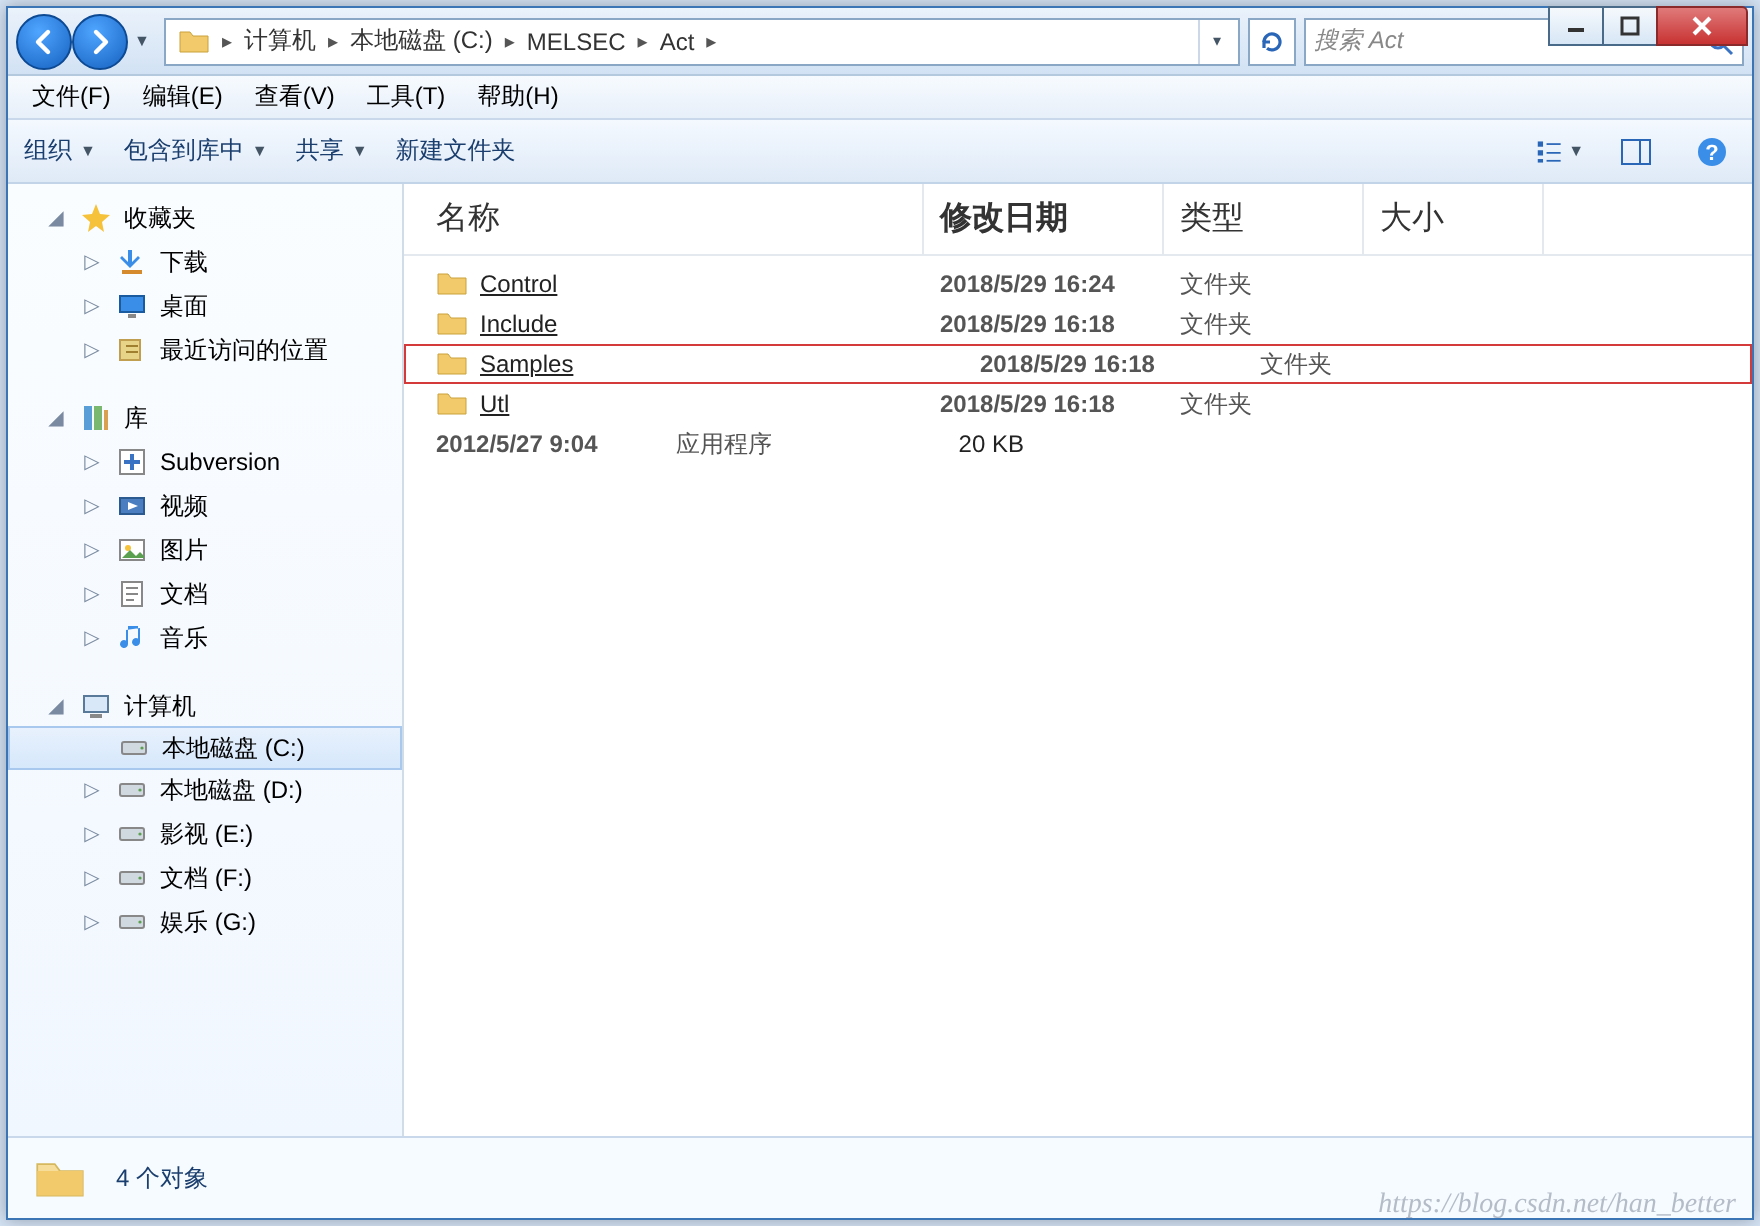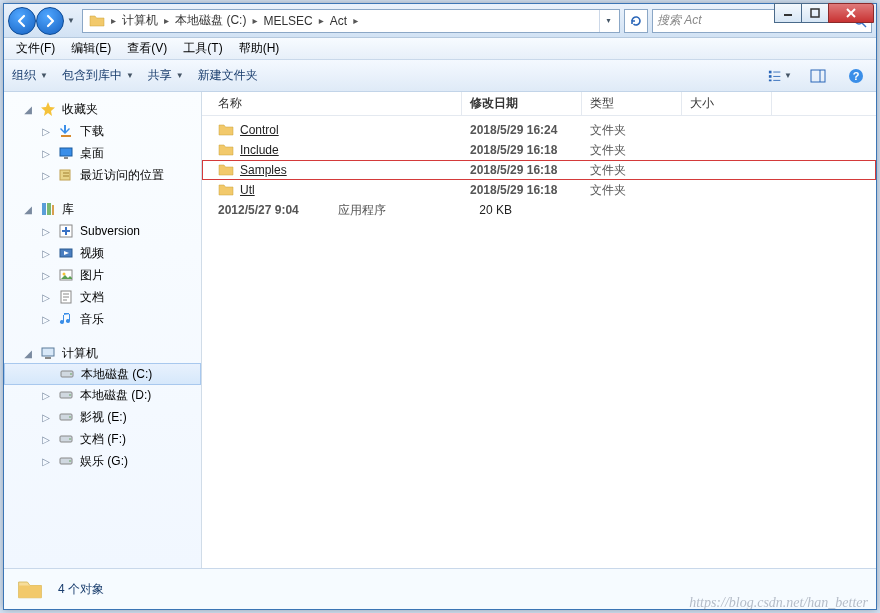--- a/index.html
+++ b/index.html
@@ -44,30 +44,30 @@
 .main { flex:1; display:flex; min-height:0; border-bottom: 1px solid #c9d8ea; }
 .sidebar { width: 198px; background: linear-gradient(180deg,#fafdff,#f1f7ff); border-right:1px solid #d0dce8; overflow:auto; padding: 6px 0 10px 0; font-size:12px; }
 .tree-item { display:flex; align-items:center; height:22px; padding-left: 18px; gap:6px; cursor:default; }
 .tree-item.sub { padding-left: 36px; }
 .tree-item.selected { background: linear-gradient(#e8f1fd,#d6e8fb); border:1px solid #a8c8ee; margin:-1px 0; }
 .tree-expander { width:12px; color:#7a8aa0; font-size:10px; text-align:center; }
 .tree-ico { width:16px; height:16px; }
 .tree-group { margin-bottom: 12px; }
 
 .filepane { flex:1; background:#fff; display:flex; flex-direction:column; min-width:0; }
-.cols { height:24px; border-bottom:1px solid #e4e9f0; display:flex; align-items:center; font-size:12px; color:#333; padding-left: 8px; }
+.cols { height:36px; border-bottom:1px solid #e4e9f0; display:flex; align-items:center; font-size:16px; color:#333; padding-left: 8px; }
 .cols .col { display:flex; align-items:center; border-right:1px solid #e4e9f0; height:100%; padding: 0 8px; }
 .c-name { width: 252px; }
 .c-date { width: 120px; font-weight: bold; }
 .c-type { width: 100px; }
 .c-size { width: 90px; }
 
 .rows { flex:1; padding: 4px 0; position:relative; }
 .row { height:20px; display:flex; align-items:center; font-size:12px; color:#222; padding-left: 8px; }
-.row.hl { outline: 1px solid #d43a3a; outline-offset:-1px; }
+.row.hl { outline: 1px solid #d43a3a; outline-offset:-1px;gap:20px; }
 .row .cell { padding: 0 8px; overflow:hidden; white-space:nowrap; text-overflow:ellipsis; }
 .row .c-name { display:flex; align-items:center; gap:6px;text-decoration:underline; }
 .row .c-date, .row .c-type { color:#555; }
 .file-ico { width:16px; height:16px; flex-shrink:0; }
 
 
 .status { height:40px; display:flex; align-items:center; padding: 0 12px; gap:14px; font-size:12px; color:#1a3e6e; background:#f6fbff; }
 .status .big-folder { width:28px; height:28px; }
 
 .watermark { position:absolute; bottom:2px; right:12px; font-size:14px; color:rgba(100,110,130,0.45); font-style:italic; font-family: Georgia, serif; }

